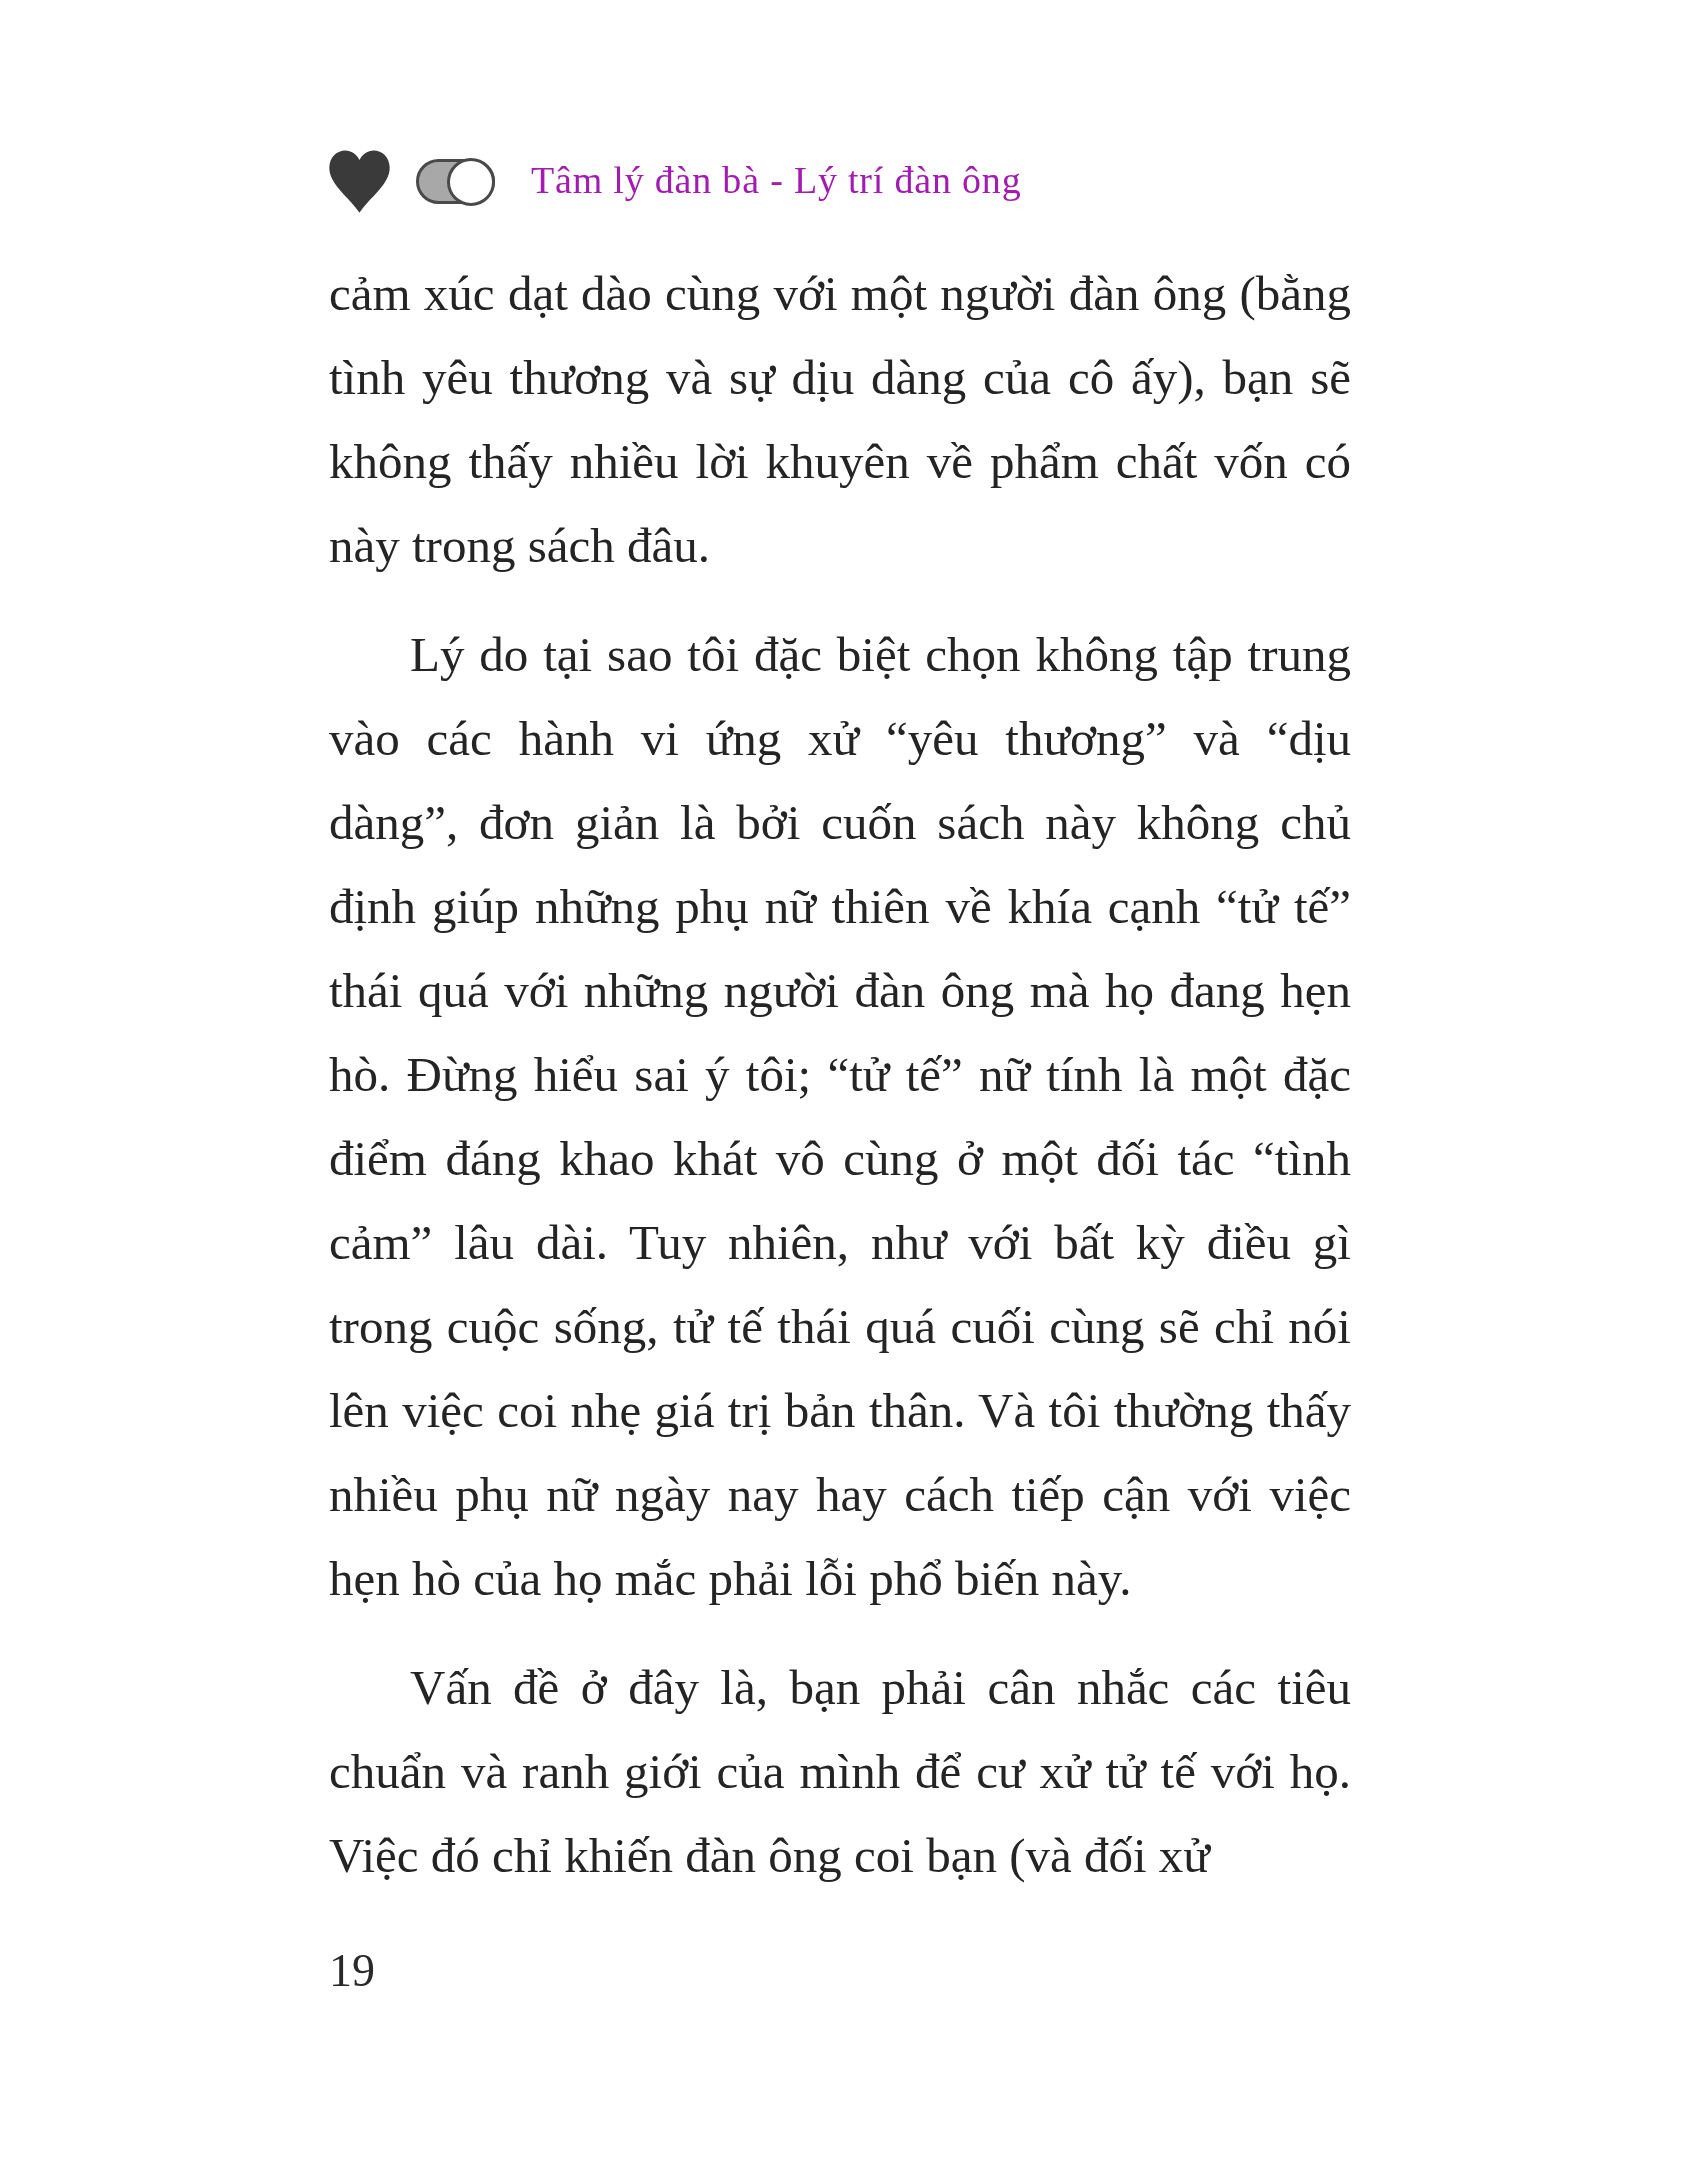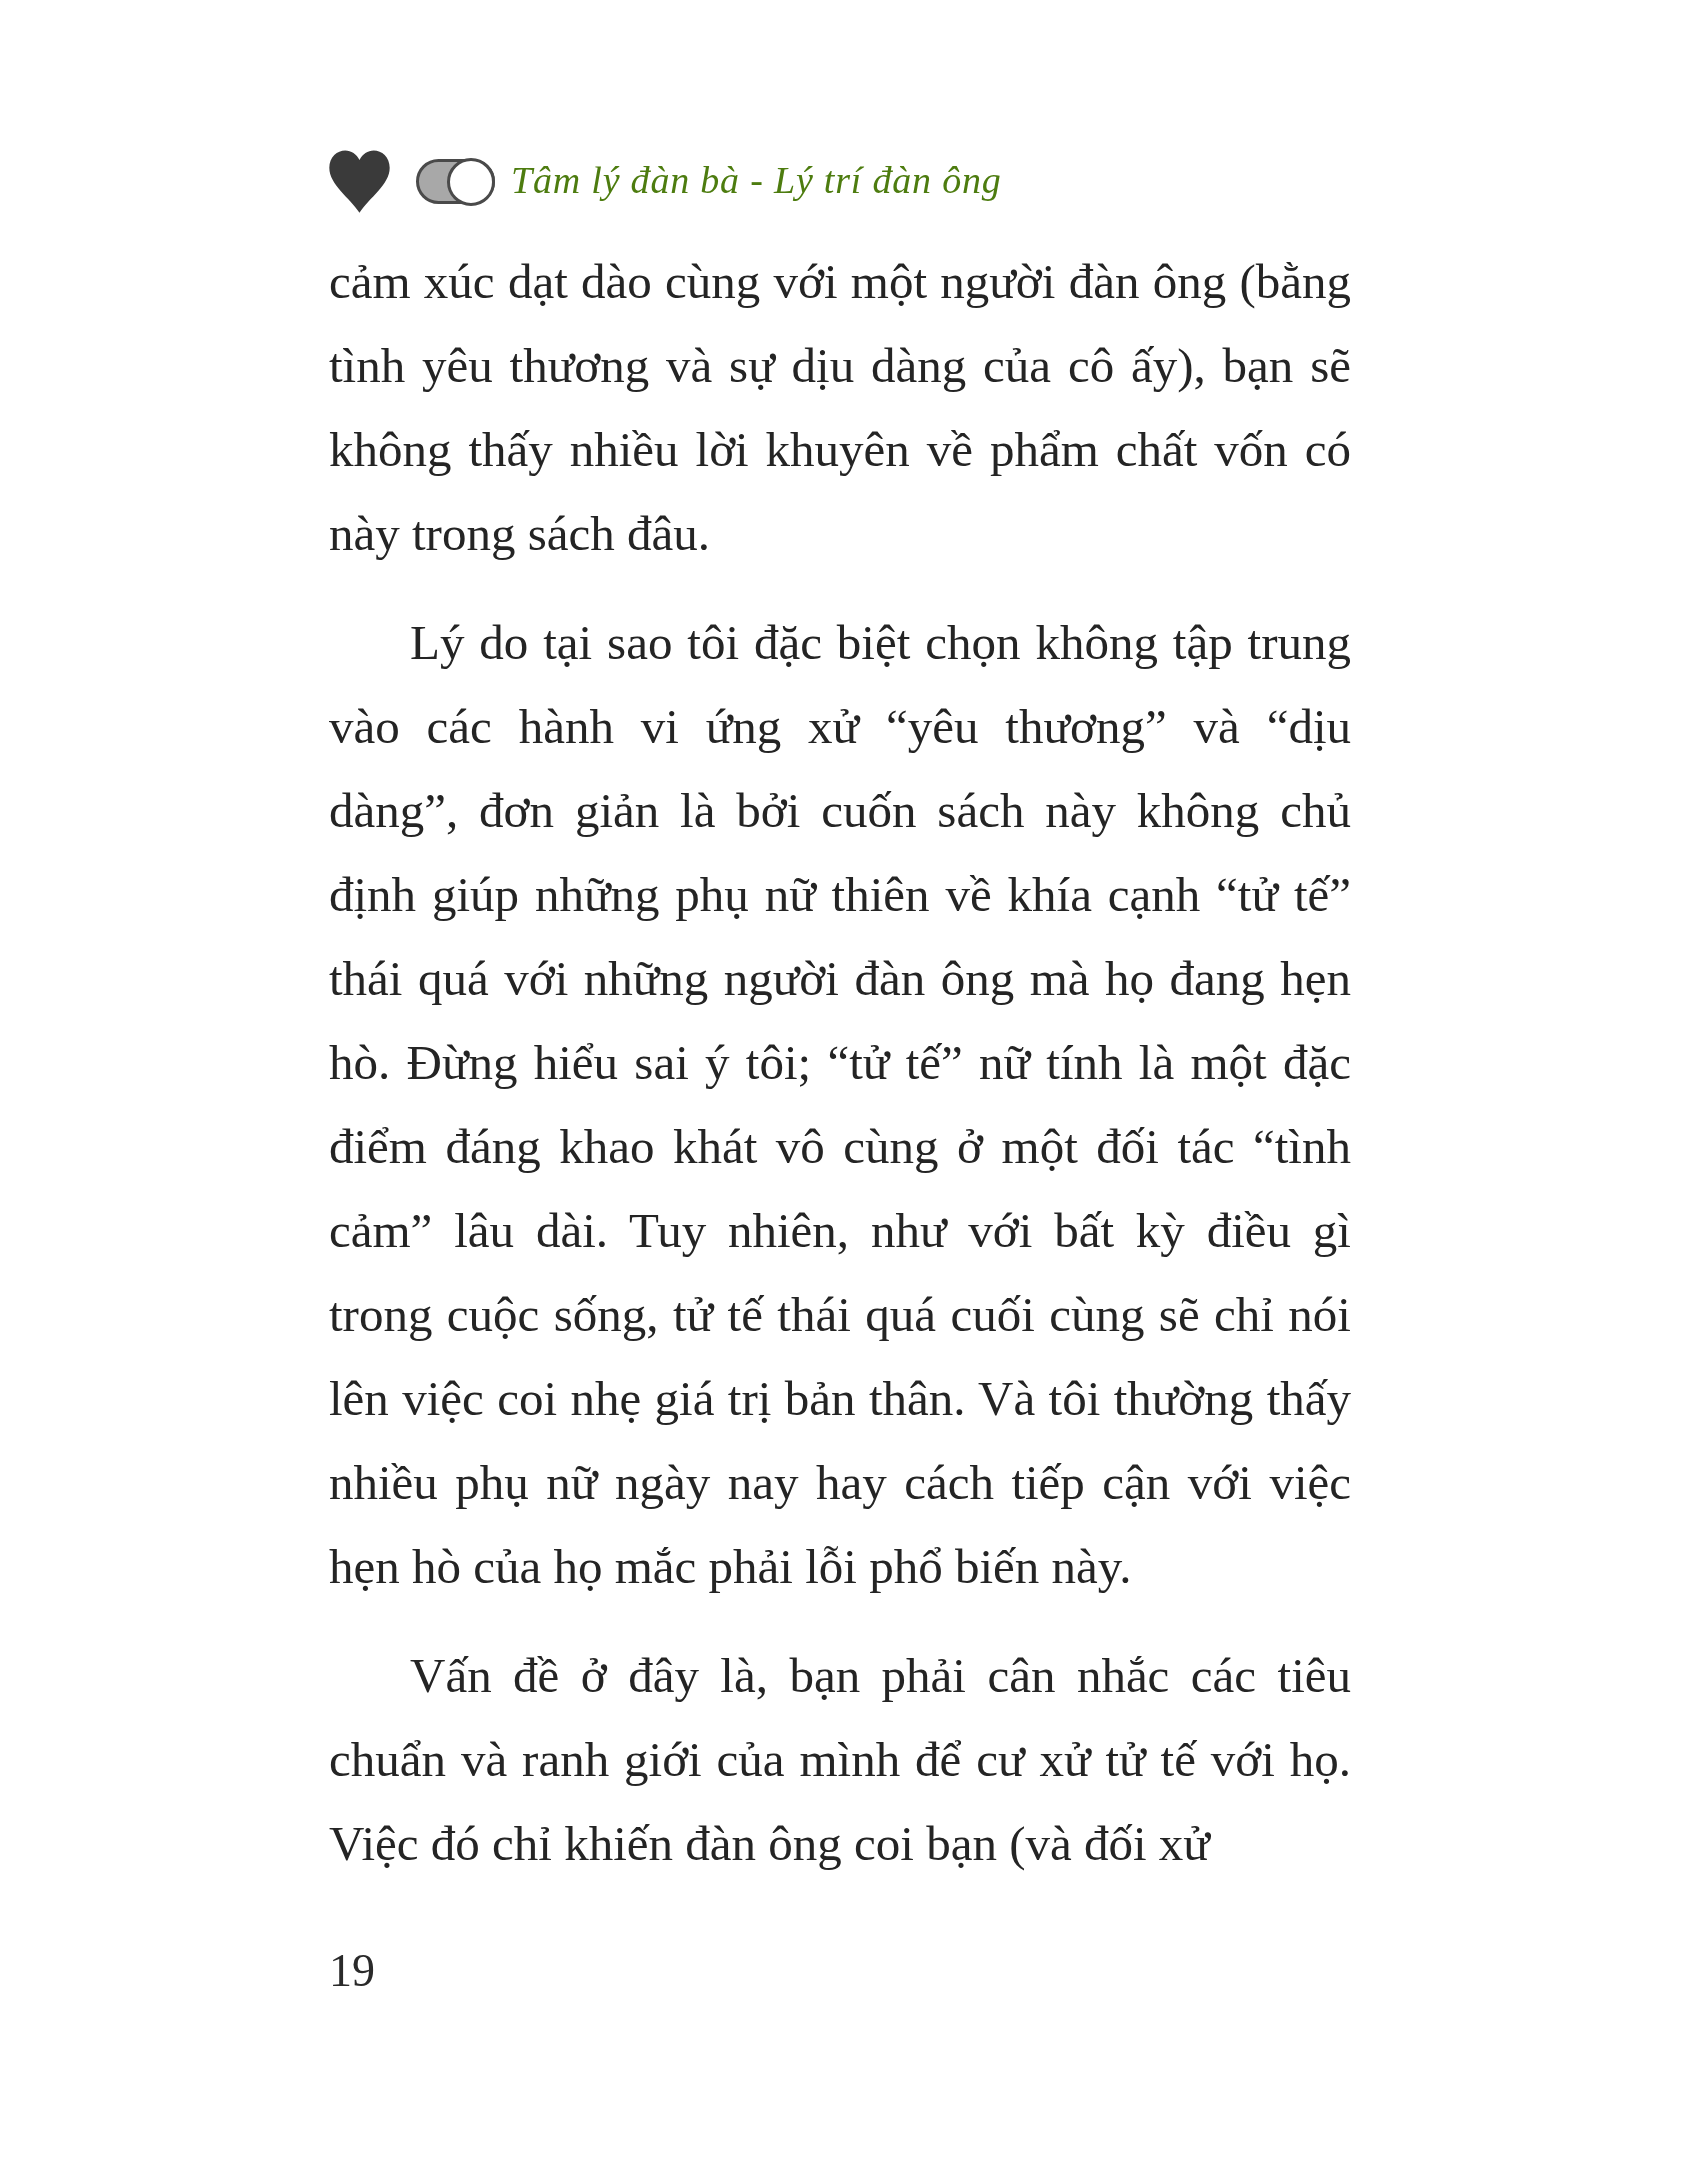--- a/index.html
+++ b/index.html
@@ -51,35 +51,34 @@
     top: 50%;
     transform: translateY(-50%);
     width: 48px;
     height: 48px;
     background: #ffffff;
     border: 3px solid #4a4a4a;
     border-radius: 50%;
     box-sizing: border-box;
   }
   .running-title {
-    margin-left: 16px;
+    margin-left: 36px;
     font-size: 38px;
     line-height: 1;
-    color: #4d7c0f;
+    color: #a21caf;
     letter-spacing: 0.8px;
     white-space: nowrap;
     padding-bottom: 4px;
-    font-style: italic;
   }
 
   
   .body-text {
     position: absolute;
     left: 329px;
-    top: 240px;
+    top: 252px;
     width: 1022px;
     font-size: 49px;
     line-height: 84px;
     color: #242424;
     text-align: justify;
   }
   .body-text p {
     margin: 0 0 25px 0;
   }
   .body-text p.indent {

